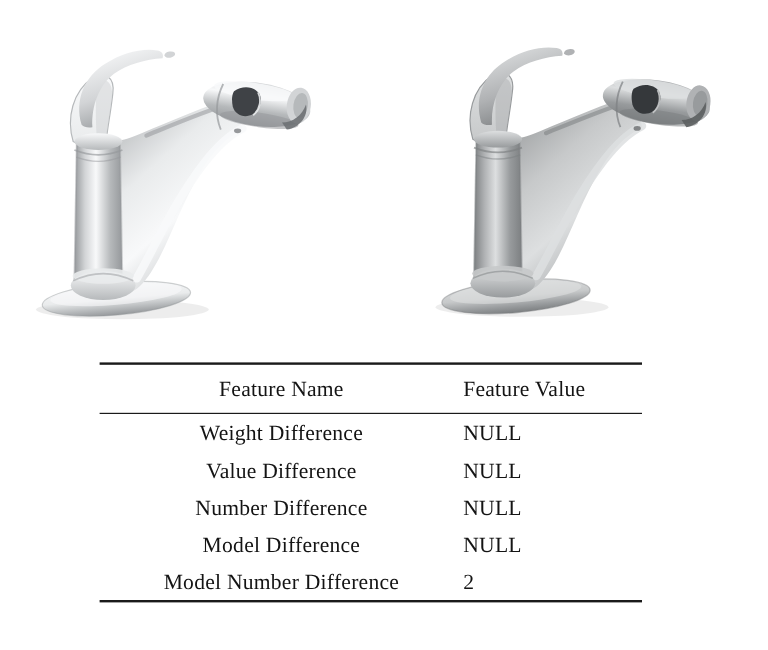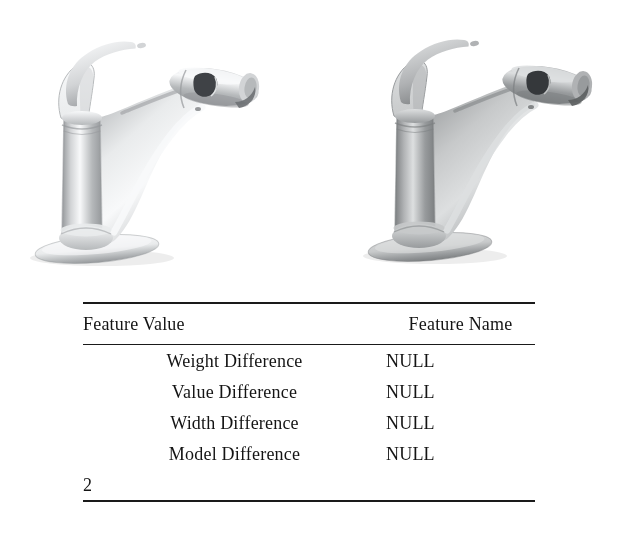--- a/index.html
+++ b/index.html
@@ -215,38 +215,39 @@
  <g>
    <ellipse cx="80" cy="112" rx="20" ry="7" fill="url(#gR-cap)"></ellipse>
    <path d="M 60,119 Q 80,127 100,119" stroke="#7c7f81" stroke-width="1.5" fill="none" opacity="0.65"></path>
    <path d="M 61.5,125 Q 80,132 98.5,125" stroke="#7c7f81" stroke-width="1.2" fill="none" opacity="0.5"></path>
  </g>
 </svg>
     </div>
 
   <div class="ftable">
     <div class="trow thead">
+      <div class="tcell c1">Feature Name</div>
       <div class="tcell c2">Feature Value</div>
-      <div class="tcell c1">Feature Name</div>
     </div>
 
     <div class="trow">
       <div class="tcell c1">Weight Difference</div>
       <div class="tcell c2">NULL</div>
     </div>
     <div class="trow">
       <div class="tcell c1">Value Difference</div>
       <div class="tcell c2">NULL</div>
     </div>
     <div class="trow">
-      <div class="tcell c1">Width Difference</div>
+      <div class="tcell c1">Number Difference</div>
       <div class="tcell c2">NULL</div>
     </div>
     <div class="trow">
       <div class="tcell c1">Model Difference</div>
       <div class="tcell c2">NULL</div>
     </div>
     <div class="trow">
+      <div class="tcell c1">Model Number Difference</div>
       <div class="tcell c2">2</div>
     </div>
   </div>
 
 </div>
 
 </body></html>

